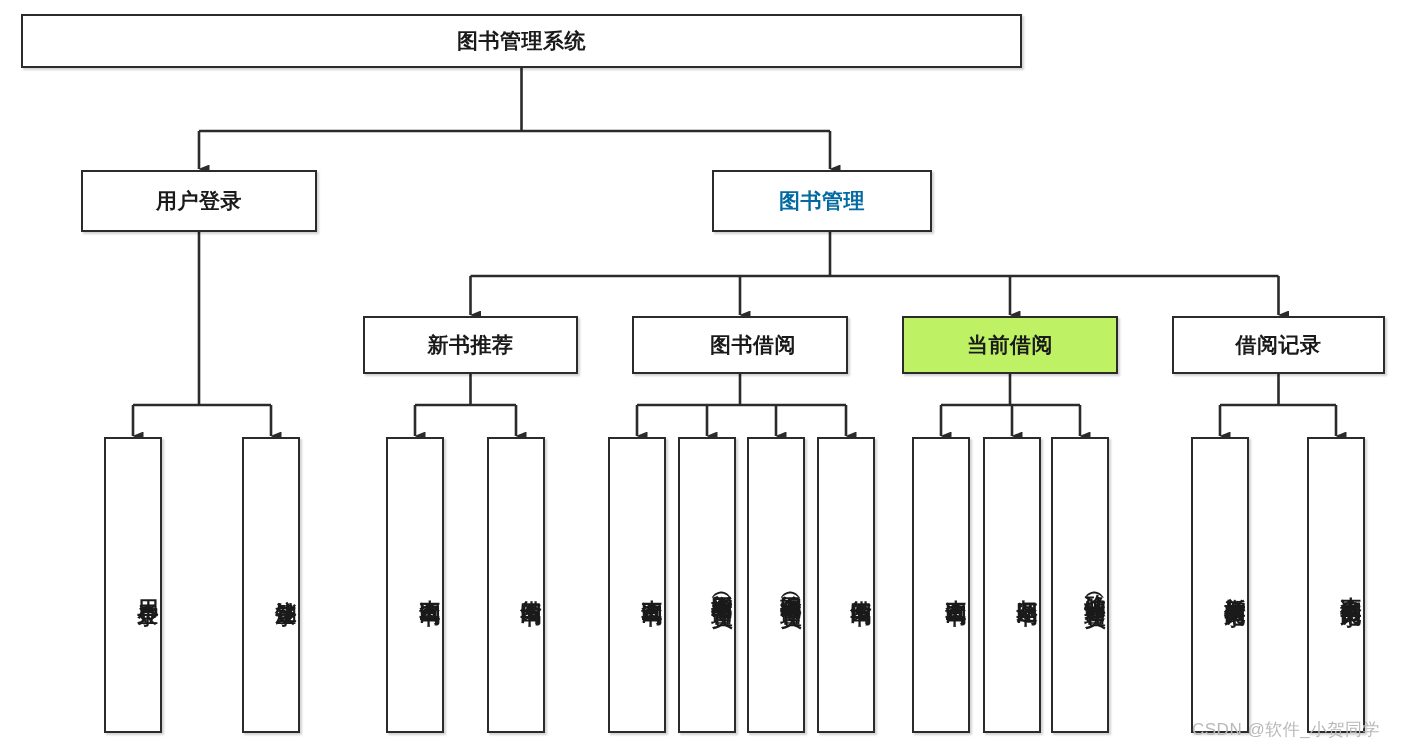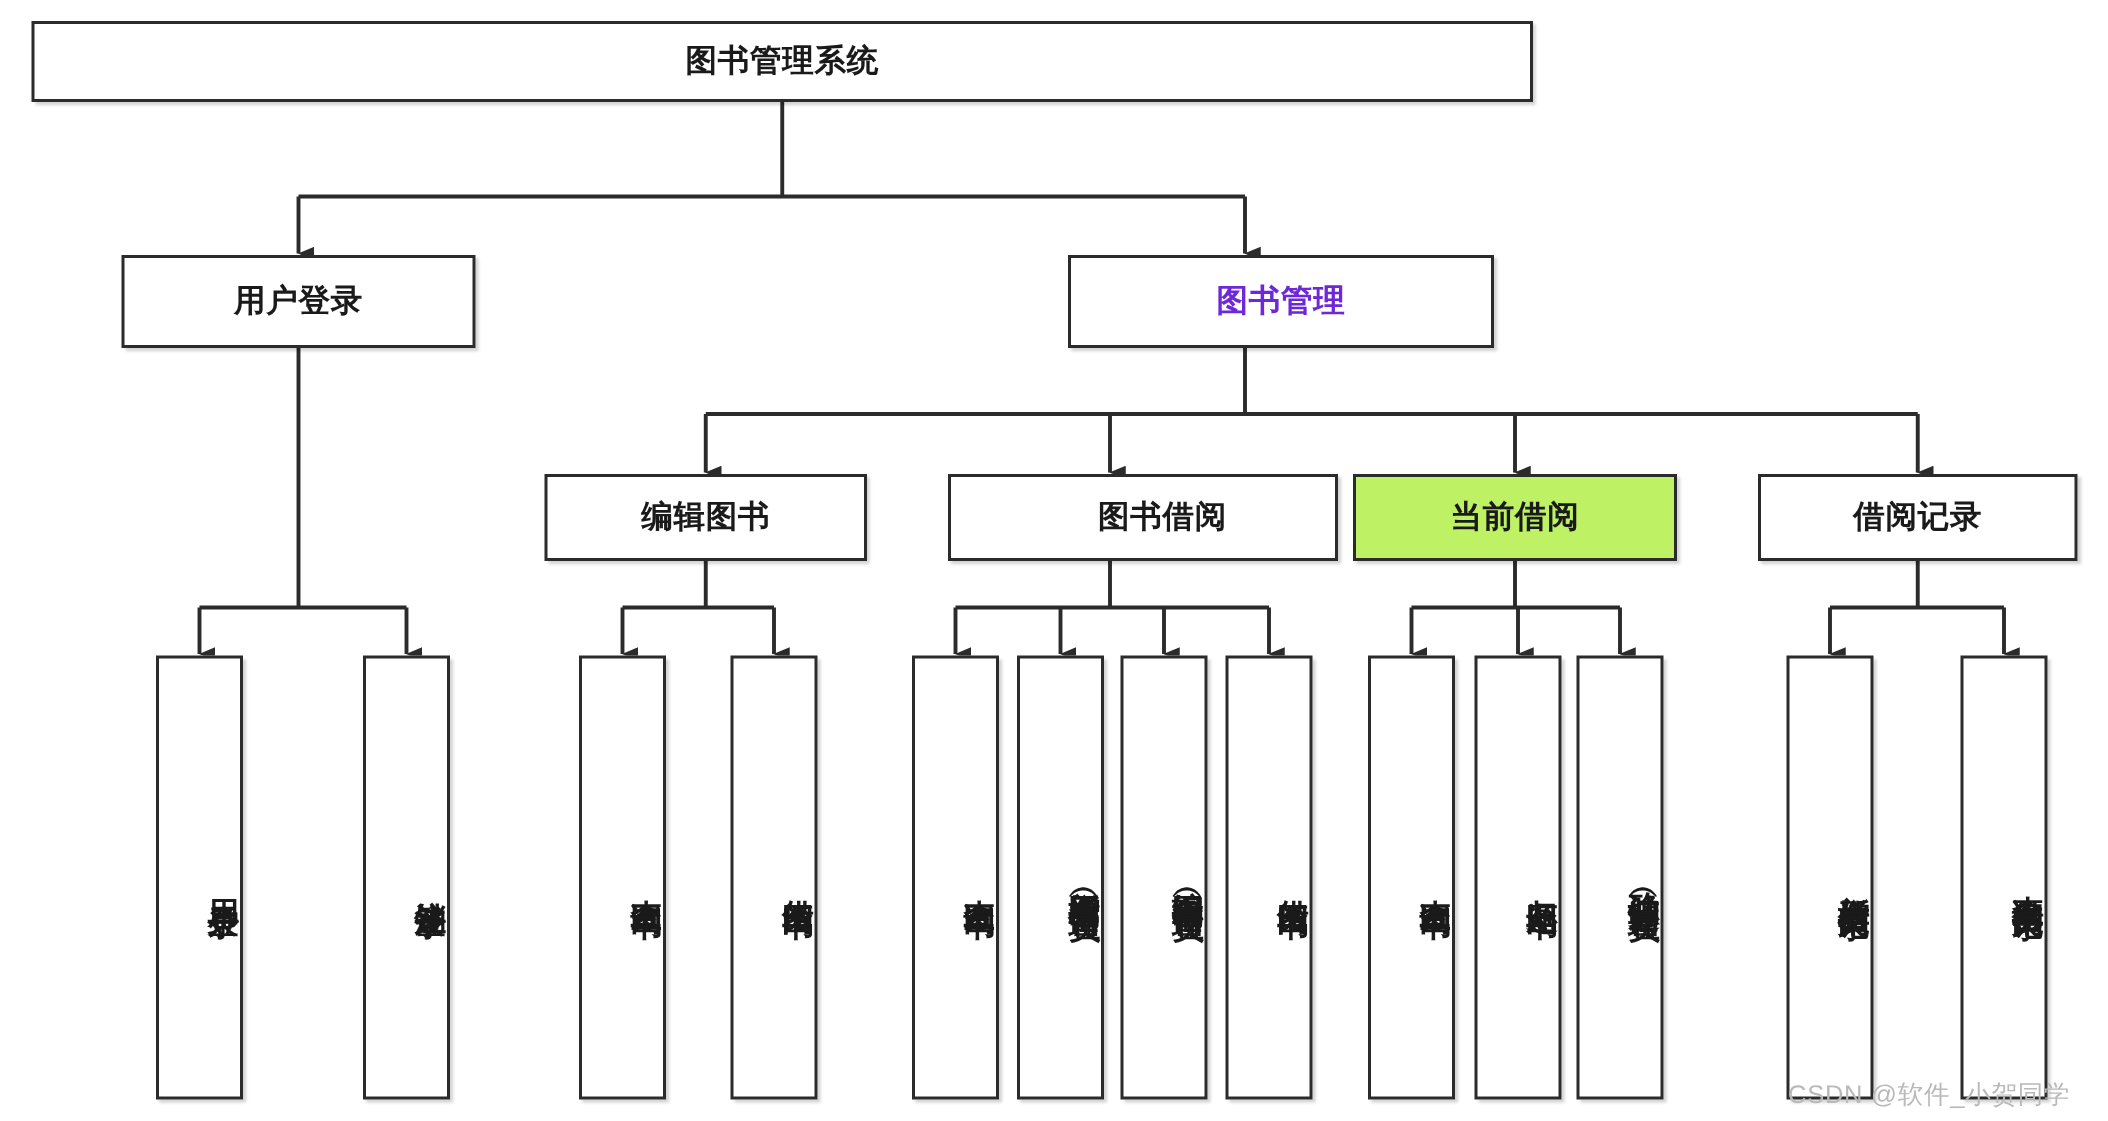--- a/index.html
+++ b/index.html
@@ -119,27 +119,27 @@
         <path d="M 1220 405 L 1336 405"></path>
         <path d="M 1220 405 L 1220 436" marker-end="url(#arrowhead)"></path>
         <path d="M 1336 405 L 1336 436" marker-end="url(#arrowhead)"></path>
       </g>
   </svg>
 
   <div id="node-layer">
       <div class="node-box horizontal" style="left: 81px; top: 170px; width: 236px; height: 62px; border-color: rgb(43, 43, 43); background: rgb(255, 255, 255); color: rgb(26, 26, 26);">
         <span class="node-label">用户登录</span>
       </div>
-      <div class="node-box horizontal" style="left: 712px; top: 170px; width: 284px; height: 62px; border-color: rgb(43, 43, 43); background: rgb(255, 255, 255); color: #6d28d9;">
+      <div class="node-box horizontal" style="left: 712px; top: 170px; width: 220px; height: 62px; border-color: rgb(43, 43, 43); background: rgb(255, 255, 255); color: #0369a1;">
         <span class="node-label">图书管理</span>
       </div>
       <div class="node-box horizontal" style="left: 363px; top: 316px; width: 215px; height: 58px; border-color: rgb(43, 43, 43); background: rgb(255, 255, 255); color: rgb(26, 26, 26);">
-        <span class="node-label">编辑图书</span>
+        <span class="node-label">新书推荐</span>
       </div>
-      <div class="node-box horizontal" style="left: 632px; top: 316px; width: 260px; height: 58px; border-color: rgb(43, 43, 43); background: rgb(255, 255, 255); color: rgb(26, 26, 26); padding-left: 26px;">
+      <div class="node-box horizontal" style="left: 632px; top: 316px; width: 216px; height: 58px; border-color: rgb(43, 43, 43); background: rgb(255, 255, 255); color: rgb(26, 26, 26); padding-left: 26px;">
         <span class="node-label">图书借阅</span>
       </div>
       <div class="node-box horizontal" style="left: 902px; top: 316px; width: 216px; height: 58px; border-color: rgb(43, 43, 43); background: #bef264; color: rgb(26, 26, 26);">
         <span class="node-label">当前借阅</span>
       </div>
       <div class="node-box horizontal" style="left: 1172px; top: 316px; width: 213px; height: 58px; border-color: rgb(43, 43, 43); background: rgb(255, 255, 255); color: rgb(26, 26, 26);">
         <span class="node-label">借阅记录</span>
       </div>
       <div class="node-box vertical" style="left: 104px; top: 437px; width: 58px; height: 296px; border-color: rgb(43, 43, 43); background: rgb(255, 255, 255); color: rgb(26, 26, 26);">
         <span class="node-label">用户登录</span>

